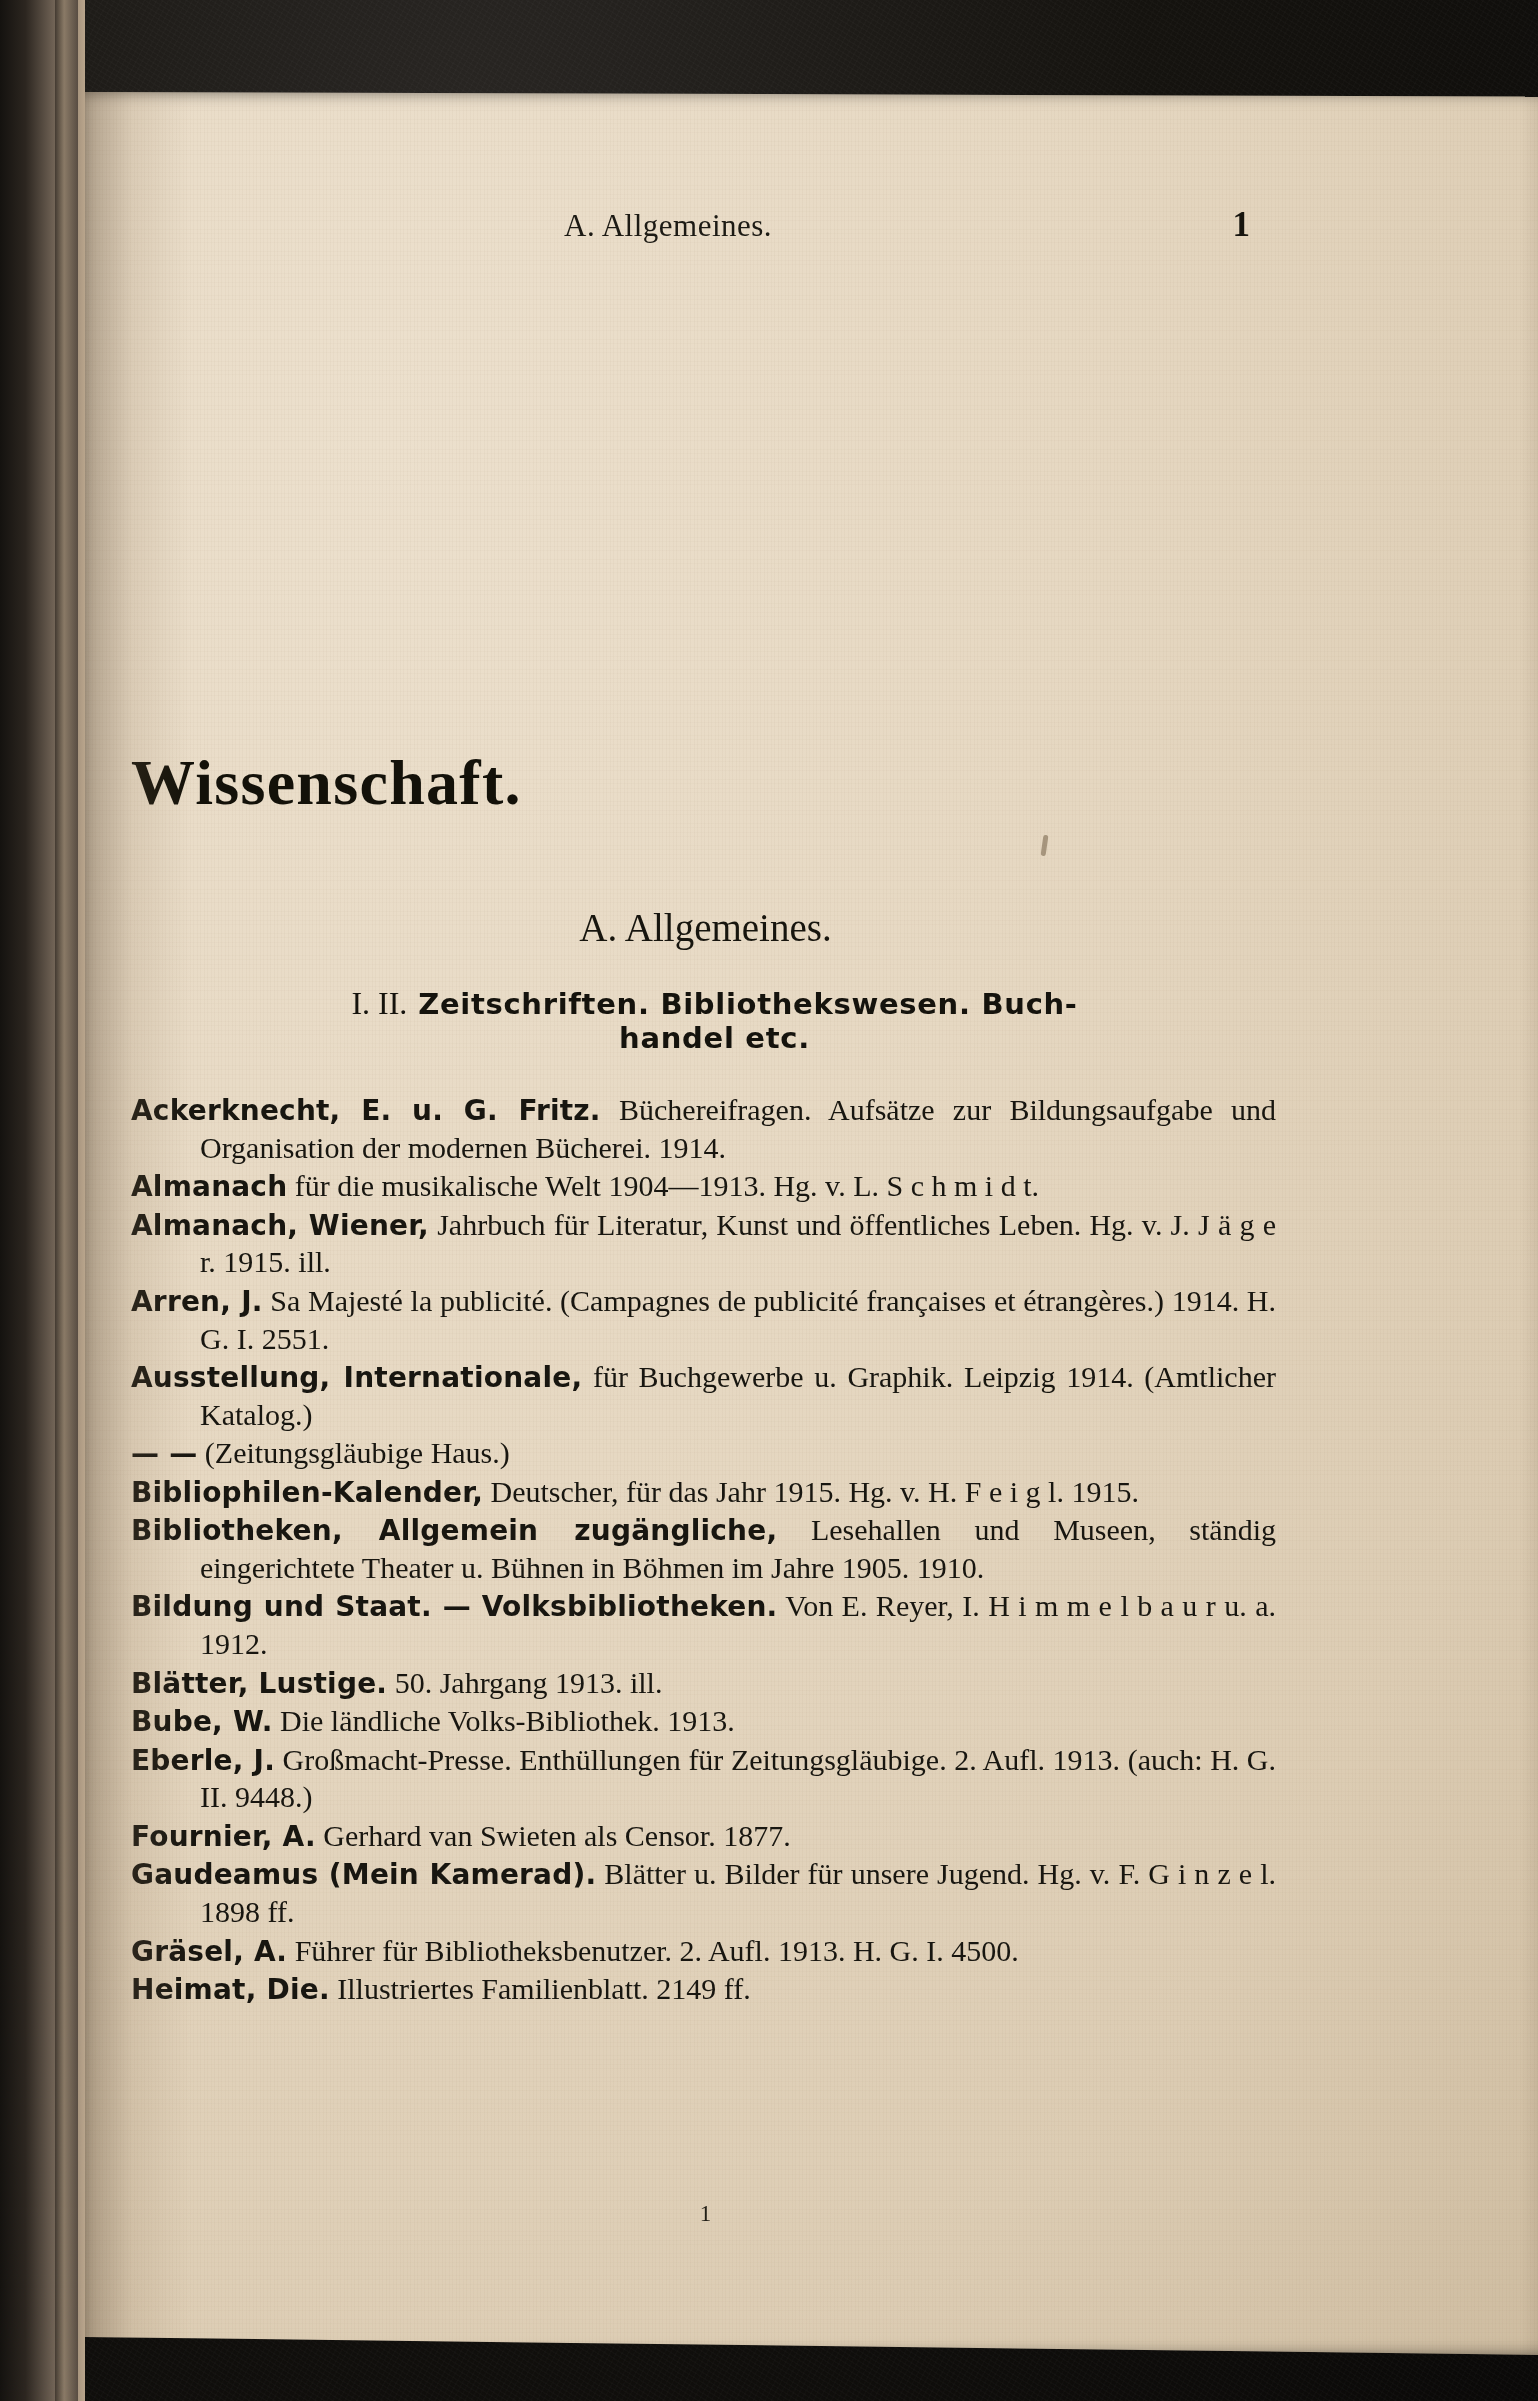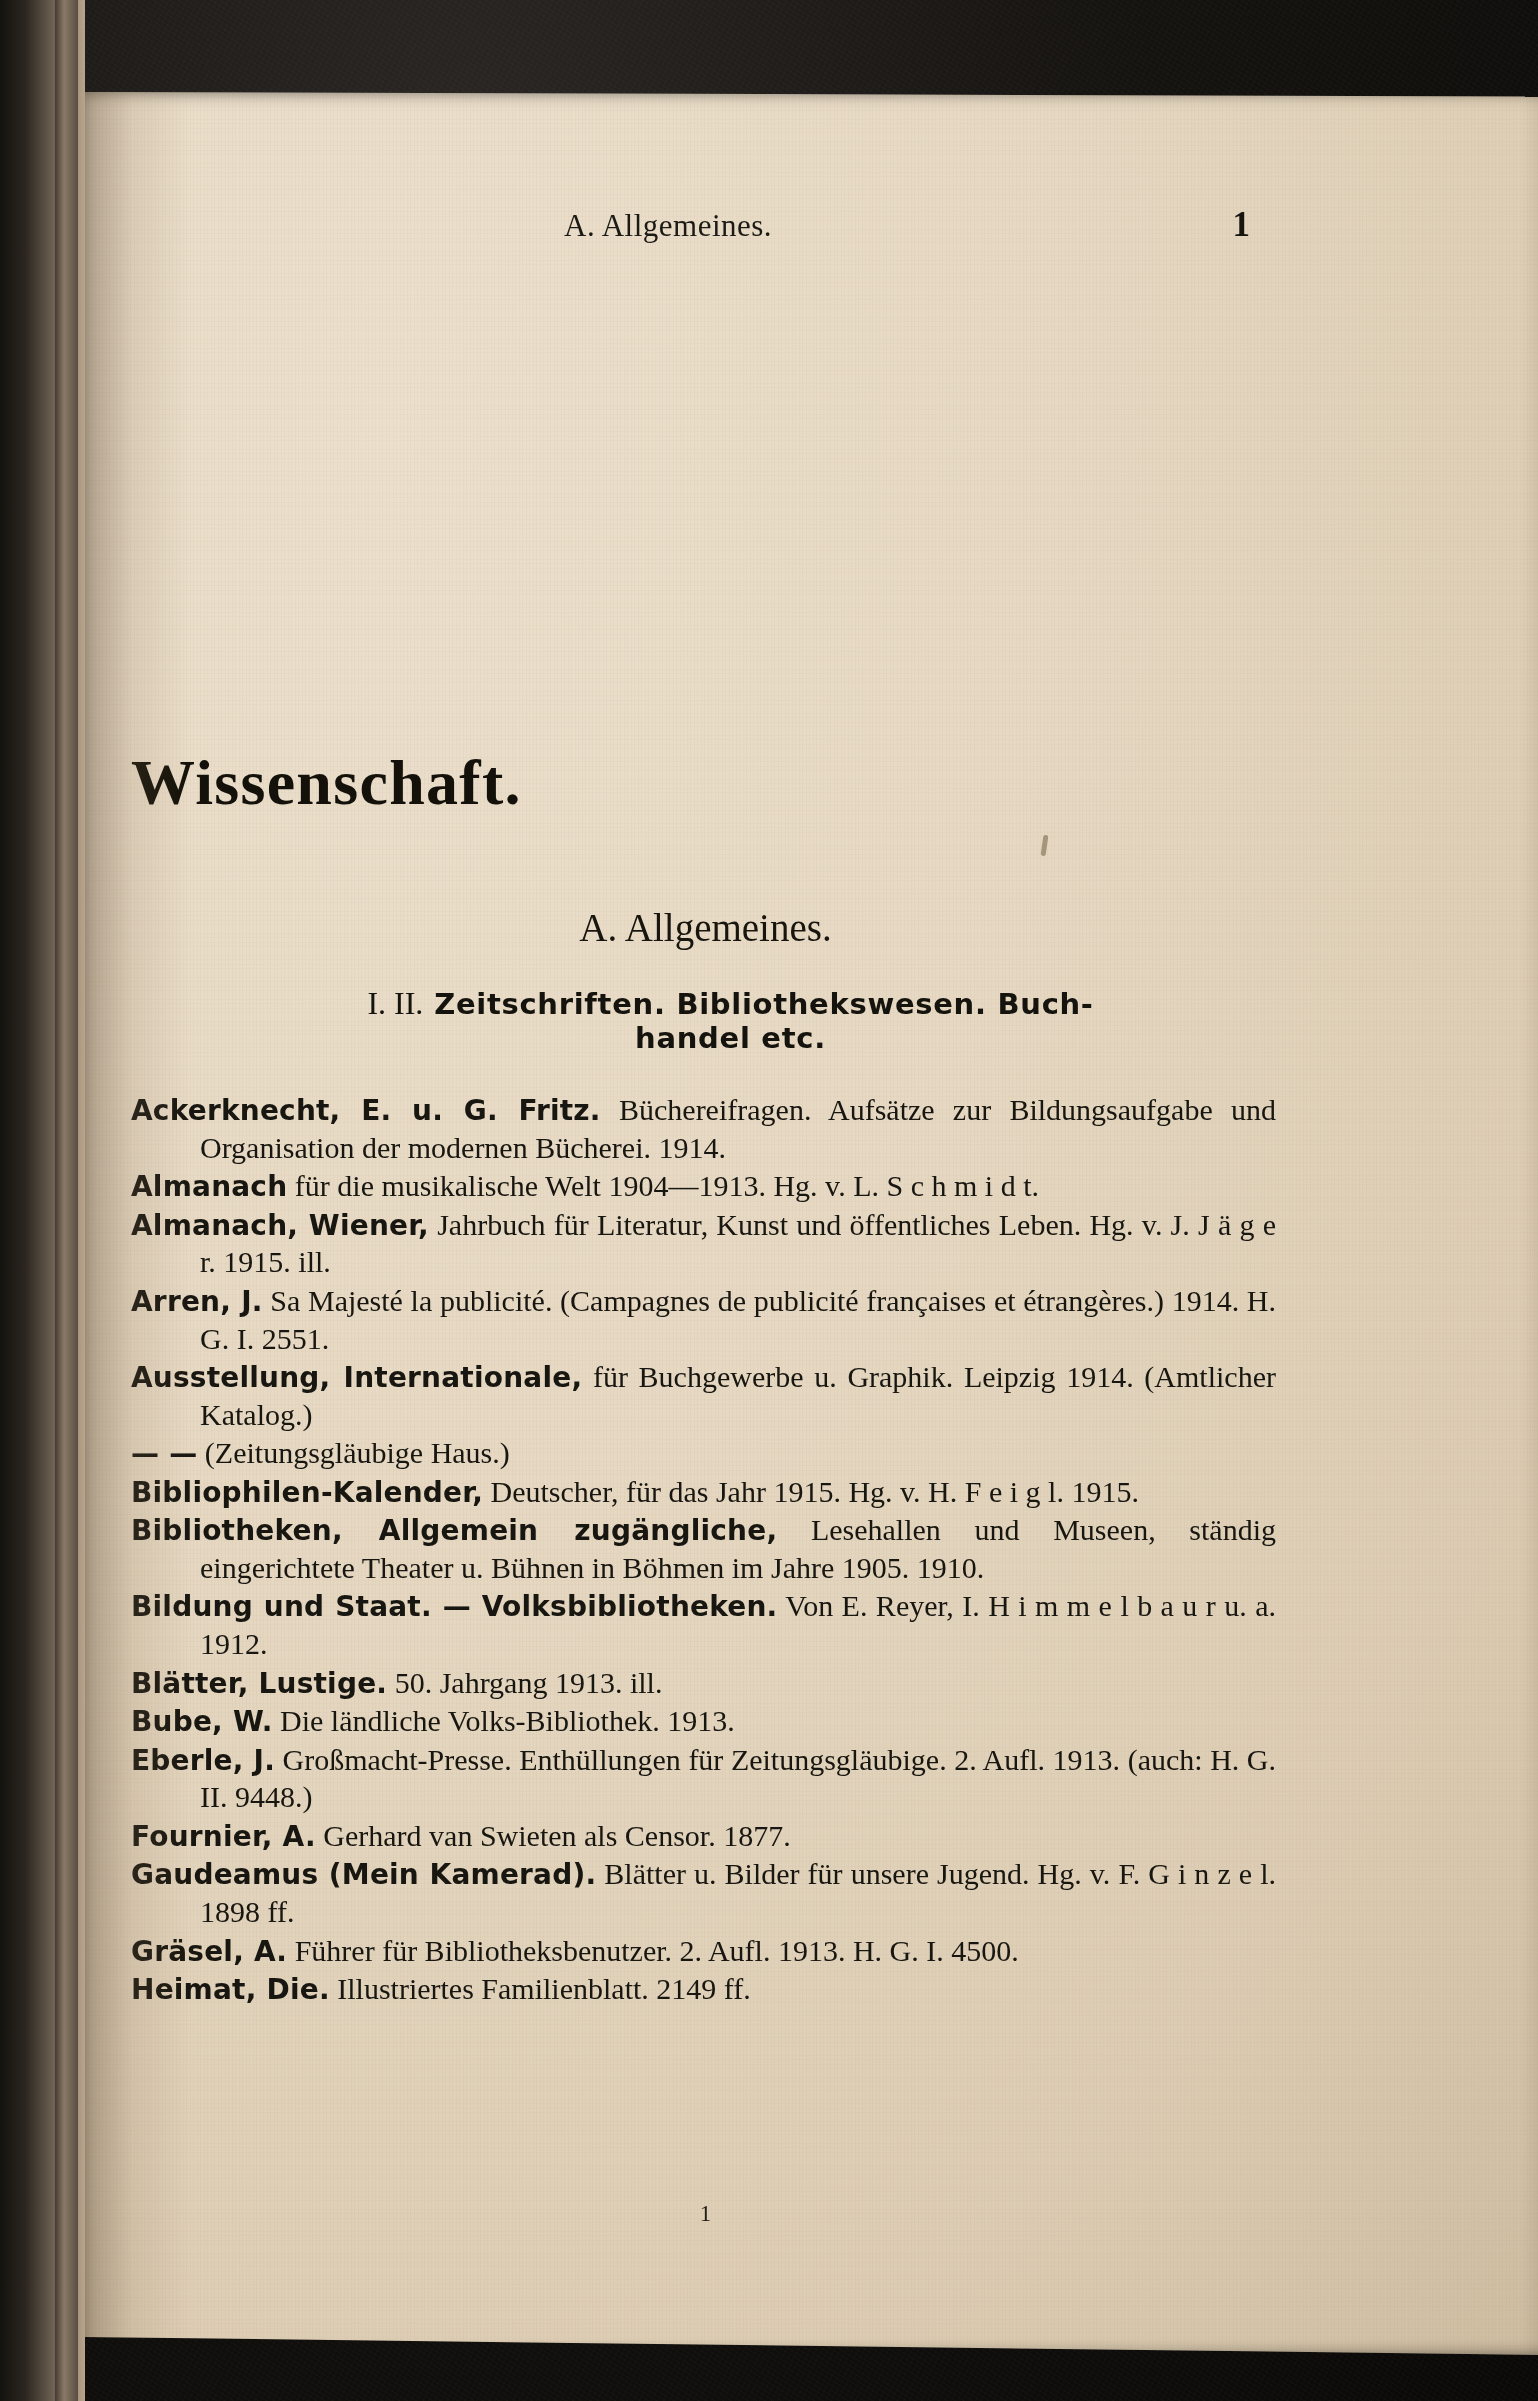--- a/index.html
+++ b/index.html
@@ -134,21 +134,21 @@
     top: 813px;
     left: 0;
     width: 1149px;
     text-align: center;
     font-size: 39px;
     color: #17150e;
   }
   .sub-head {
     position: absolute;
     top: 893px;
-    left: 16px;
+    left: 0;
     width: 1167px;
     text-align: center;
     font-family: "DejaVu Sans", sans-serif;
     font-weight: bold;
     font-size: 29px;
     letter-spacing: 0.7px;
     line-height: 1.16;
     color: #15130d;
   }
   .sub-head .roman {

